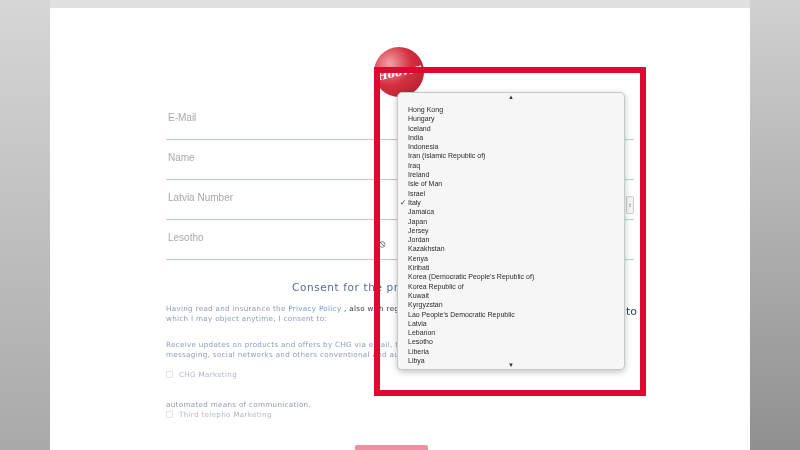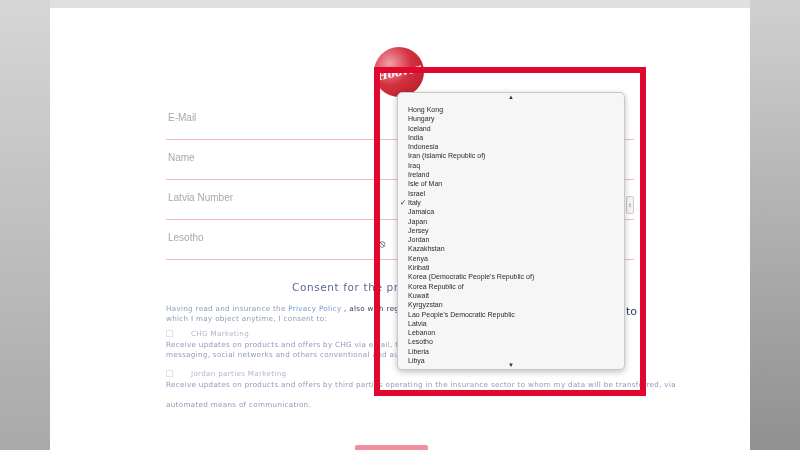--- a/index.html
+++ b/index.html
@@ -20,21 +20,21 @@
   .field { position: absolute; left: 166px; width: 468px; height: 40px; border-bottom: 1px solid #f3b8bf; }
   .field .ph { position: absolute; left: 2px; top: 12px; font-size: 10px; color: #a8a8a8; }
   .eye-icon { position: absolute; left: 379px; top: 238px; font-size: 10px; color: #222; }
   .select-arrows { position: absolute; left: 626px; top: 196px; width: 8px; height: 18px; border: 1px solid #ccc;
     border-radius: 2px; background: #f4f4f4; font-size: 6px; color: #444; display: flex; align-items: center; justify-content: center; line-height: 1; }
 
   .consent-title { position: absolute; left: 292px; top: 281px; font-size: 10.5px; color: #5a6a98; letter-spacing: 0.6px; font-family: "DejaVu Sans", sans-serif; }
   .para { position: absolute; left: 166px; font-family: "DejaVu Sans", sans-serif; font-size: 7.2px; color: #8e9ab8; line-height: 10px; letter-spacing: 0.3px; }
   .para .link { color: #6e9ad0; }
   .dark { color: #2f3e5c; }
-  .chk-row { position: absolute; left: 166px; font-family: "DejaVu Sans", sans-serif; font-size: 7.2px; color: #b0b8c8; letter-spacing: 0.3px; display: flex; align-items: center; gap: 18px; }
+  .chk-row { position: absolute; left: 166px; font-family: "DejaVu Sans", sans-serif; font-size: 7.2px; color: #b0b8c8; letter-spacing: 0.3px; display: flex; align-items: center; gap: 6px; margin-top: 41px; }
   .chk { width: 7px; height: 7px; border: 1px solid #e4e4e4; display: inline-block; }
   .to-text { position: absolute; left: 626px; top: 305px; font-family: "DejaVu Sans", sans-serif; font-size: 11px; color: #2f3e5c; }
 
   .submit-bar { position: absolute; left: 355px; top: 445px; width: 73px; height: 6px; background: #f08fa0; border-radius: 2px 2px 0 0; }
 
   .highlight { position: absolute; left: 374px; top: 67px; width: 272px; height: 329px; border: 6px solid #e0082f; pointer-events: none; }
 
   .dropdown { position: absolute; left: 397px; top: 92px; width: 228px; height: 278px; background: #f6f6f6;
     border: 1px solid #c8c8c8; border-radius: 5px; box-shadow: 0 2px 6px rgba(0,0,0,0.25); overflow: hidden; }
   .dd-arrow { position: absolute; left: 0; width: 100%; text-align: center; font-size: 6px; color: #333; }
@@ -79,24 +79,24 @@
   <span class="chk"></span>
   <span>CHG Marketing</span>
 </div>
 <div class="para" style="top:340px">
   <span>Receive updates on products and offers by CHG via email, telepho</span><br>
   <span>messaging, social networks and others conventional and automate</span>
 </div>
 
 <div class="chk-row" style="top:369px">
   <span class="chk"></span>
-  <span>Jordan parties Marketing</span>
+  <span>Third telepho Marketing</span>
 </div>
 <div class="para" style="top:380px">
-  <span>Receive updates on products and offers by third parties operating in the insurance sector to whom my data will be transferred, via</span><br>
+  <br>
   <br>
   <span>automated means of communication.</span>
 </div>
 
 <div class="submit-bar"></div>
 
 <div class="dropdown">
   <div class="dd-arrow" style="top:1px">▲</div>
   <div class="dd-list" id="dd-list">
       <div class="dd-item"><span>Hong Kong</span></div>

